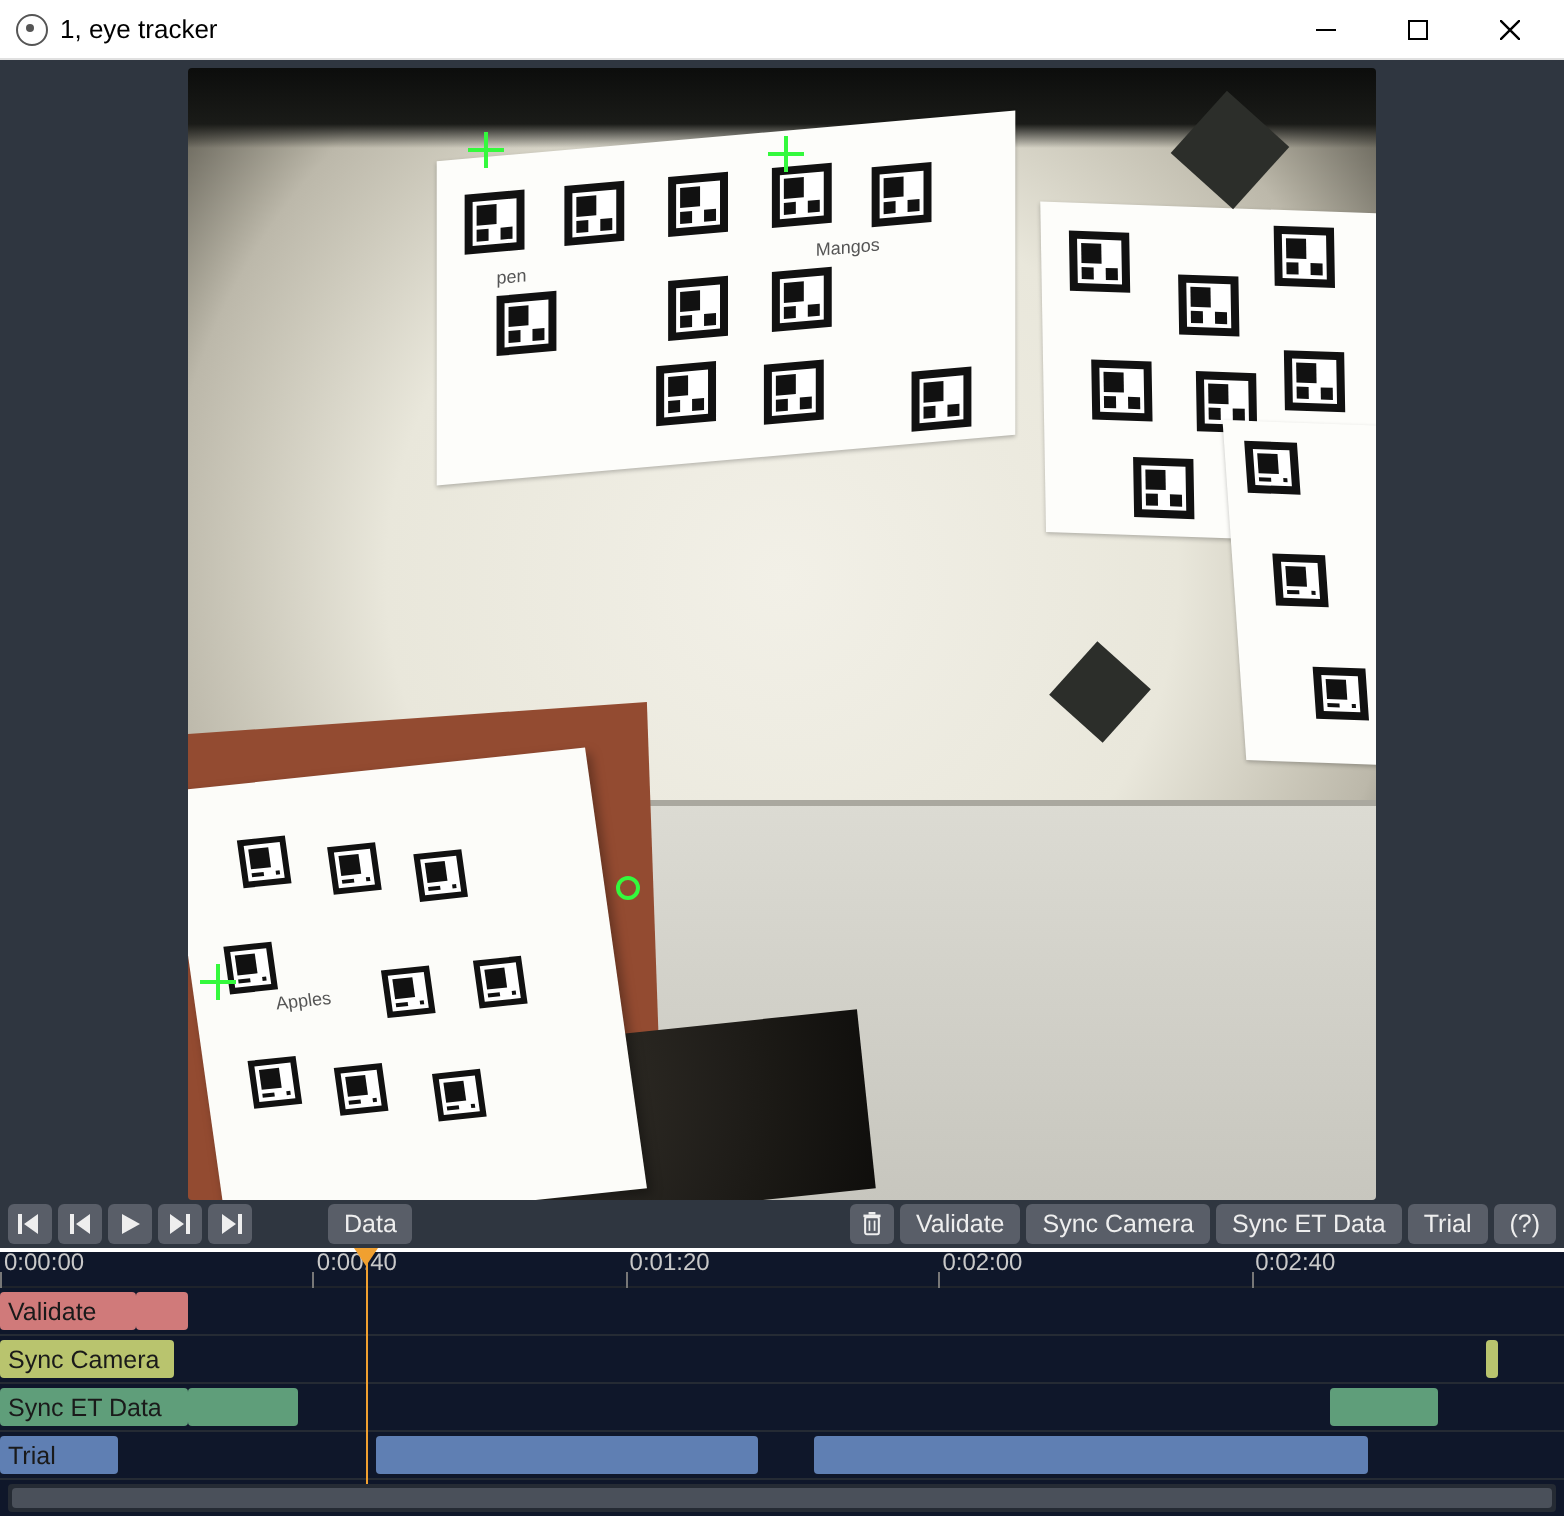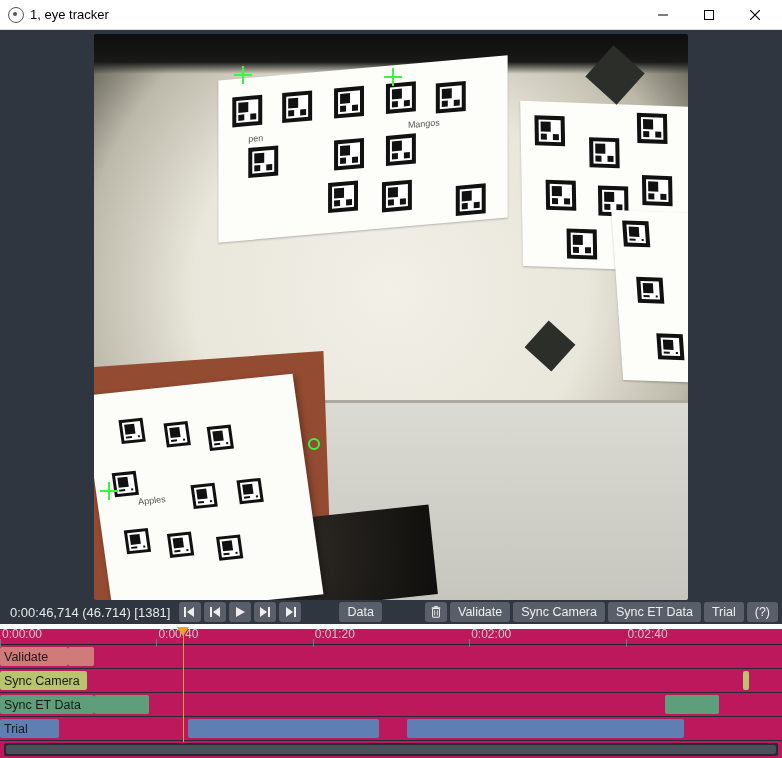--- a/index.html
+++ b/index.html
@@ -209,22 +209,22 @@
     background:#595e68;border-radius:3px;color:#eee;
     font-size:12.5px;white-space:nowrap;
   }
   .push-right{flex:1}
 
   
   .timeline{
     height: 134px;
     display:flex;flex-direction:column;
     position:relative;
-    background:#be185d;
-    border-top:5px solid #ffffff;
+    background:#0f172a;
+    border-top:2px solid #ffffff;
     font-size:12.5px;
     color:#d8d8d8;
   }
   .ruler{
     height:18px;position:relative;
     border-bottom:1px solid #1e232b;
   }
   .tick{
     position:absolute;top:0;bottom:0;
   }
@@ -351,21 +351,20 @@
 
         <div class="gaze-cross" style="left:140px;top:32px"></div>
         <div class="gaze-cross" style="left:290px;top:34px"></div>
         <div class="gaze-cross" style="left:6px;top:448px"></div>
         <div class="gaze-ring" style="left:214px;top:404px"></div>
       </div>
     </div>
   </div>
 
   <div class="controlbar">
-    <div class="readout">0:00:46,714 (46.714) [1381]</div>
 
     <div class="tc-btn">
       <svg viewBox="0 0 12 12">
           <rect x="0" y="1" width="2" height="10"></rect>
           <path d="M10 1 L3 6 L10 11 Z"></path>
         </svg>
     </div>
     <div class="tc-btn">
       <svg viewBox="0 0 12 12">
           <rect x="1" y="1" width="2" height="10"></rect>

